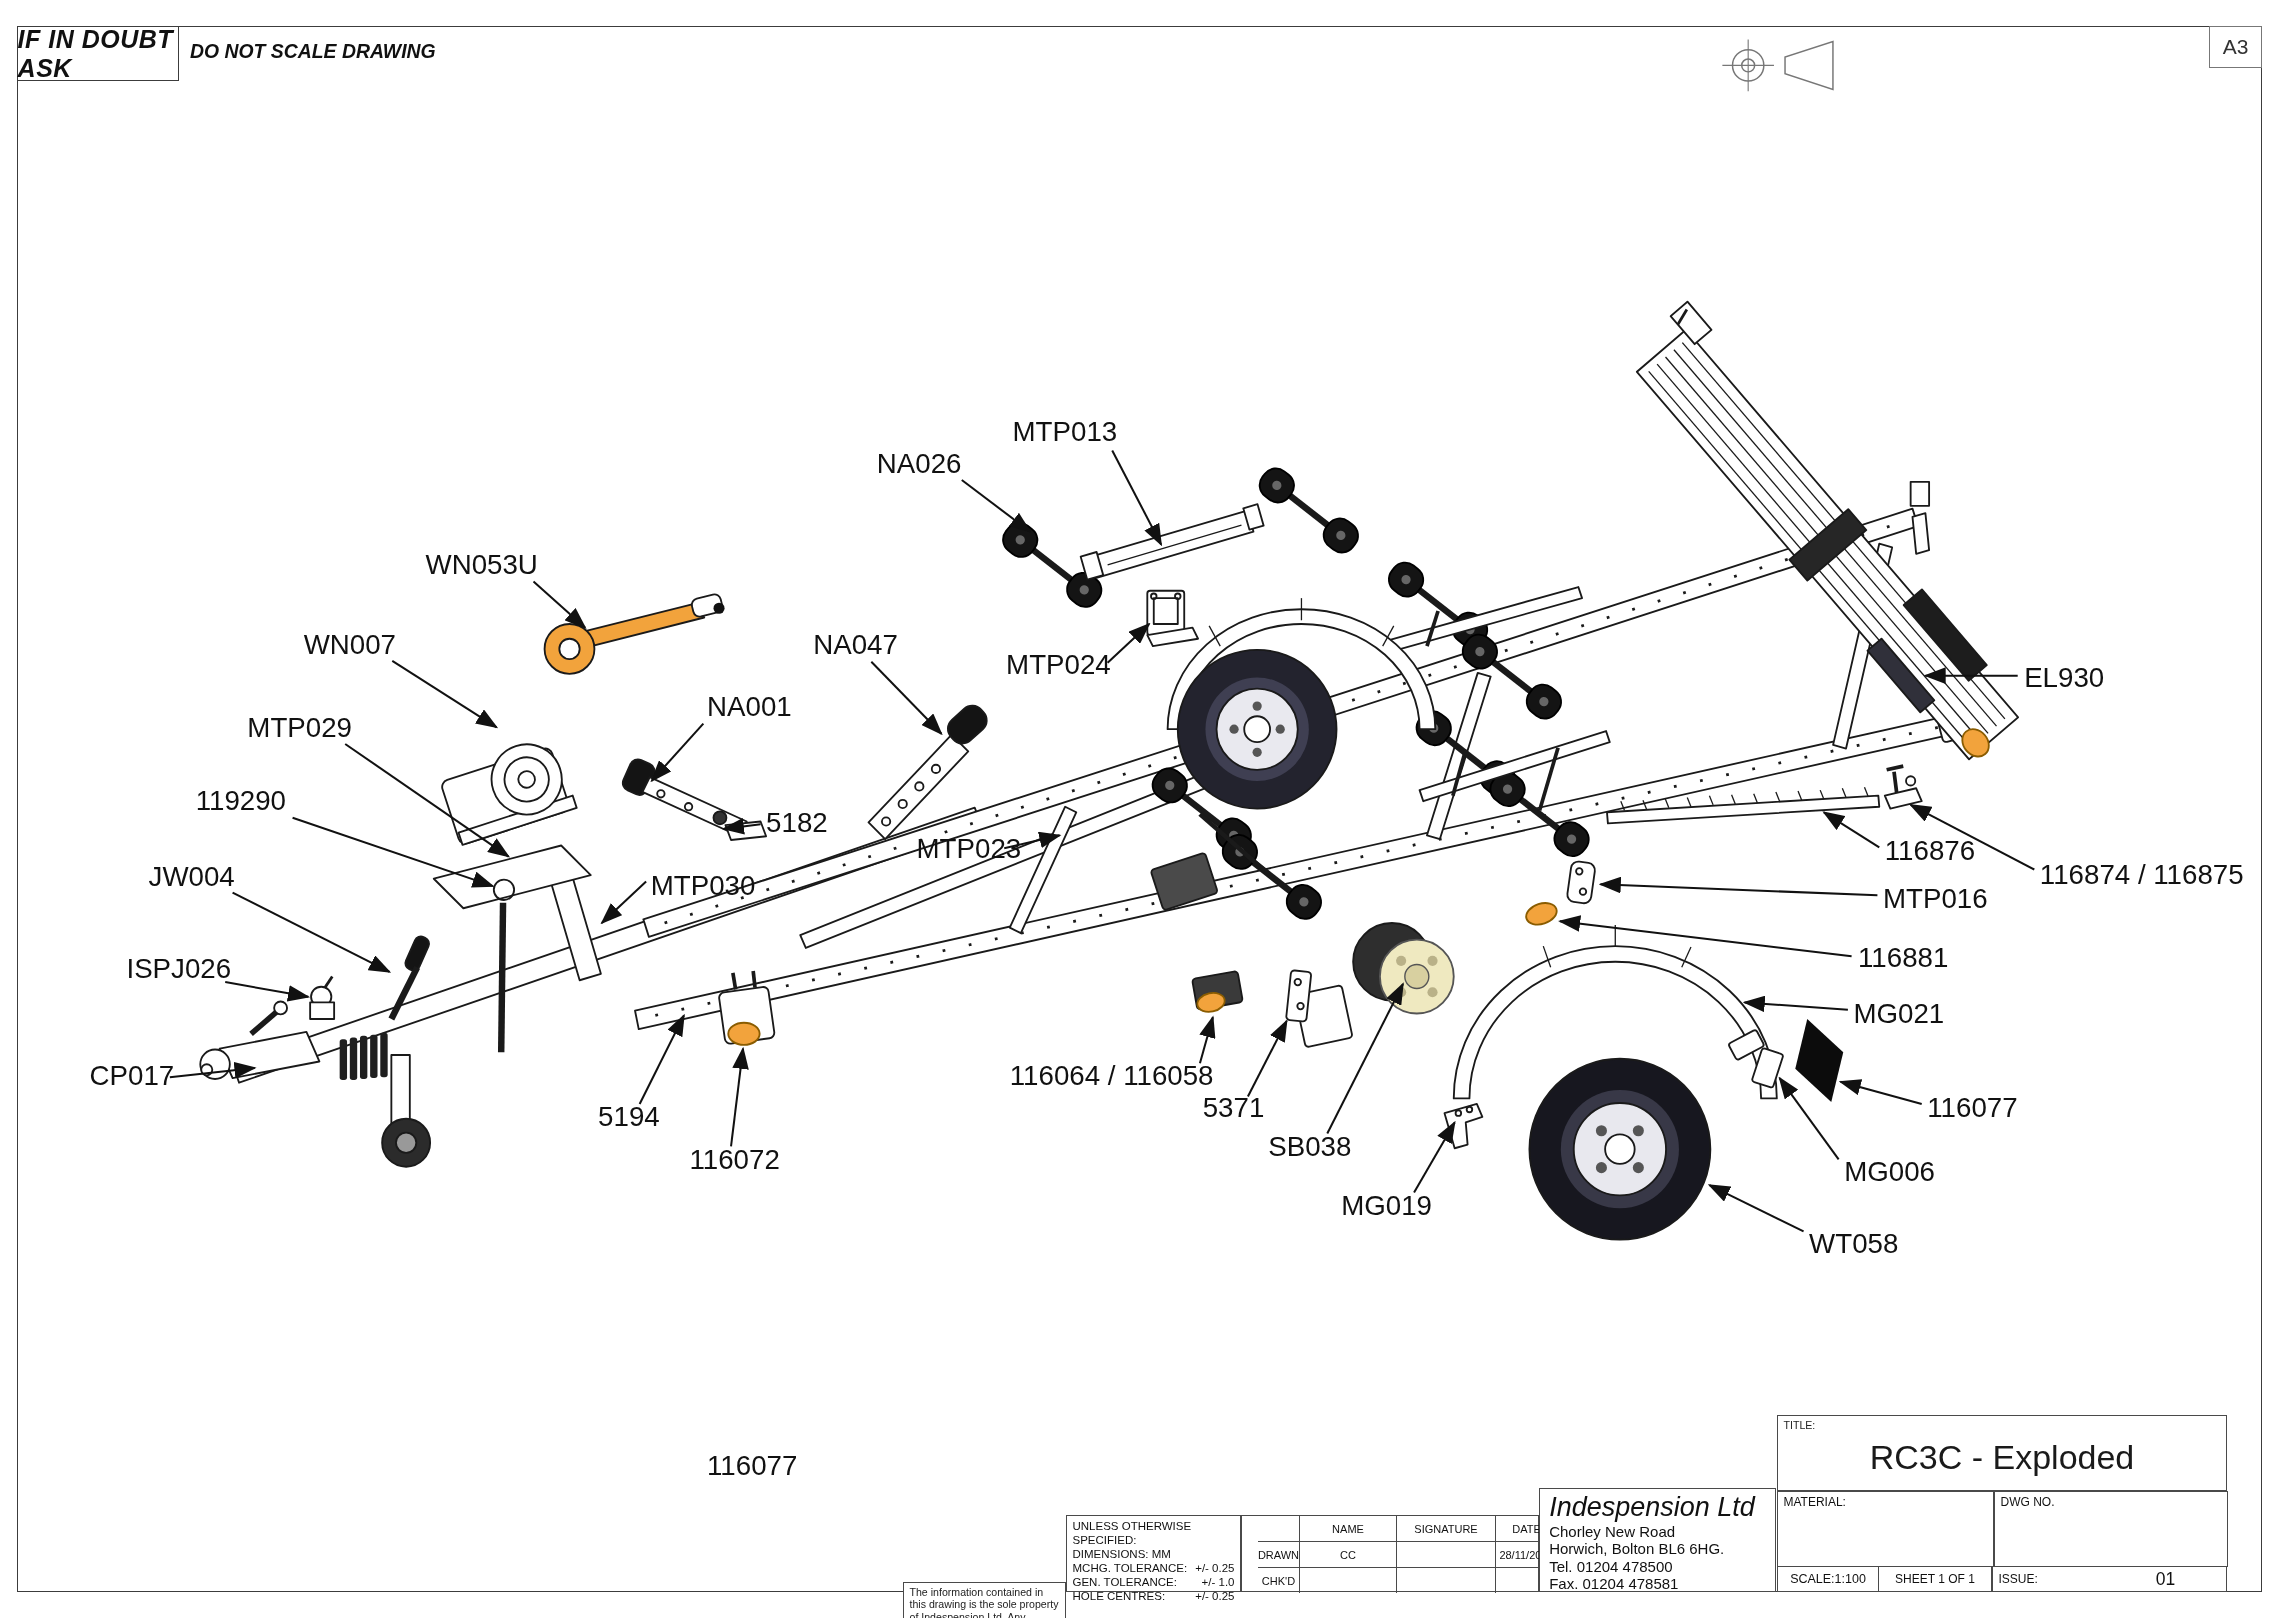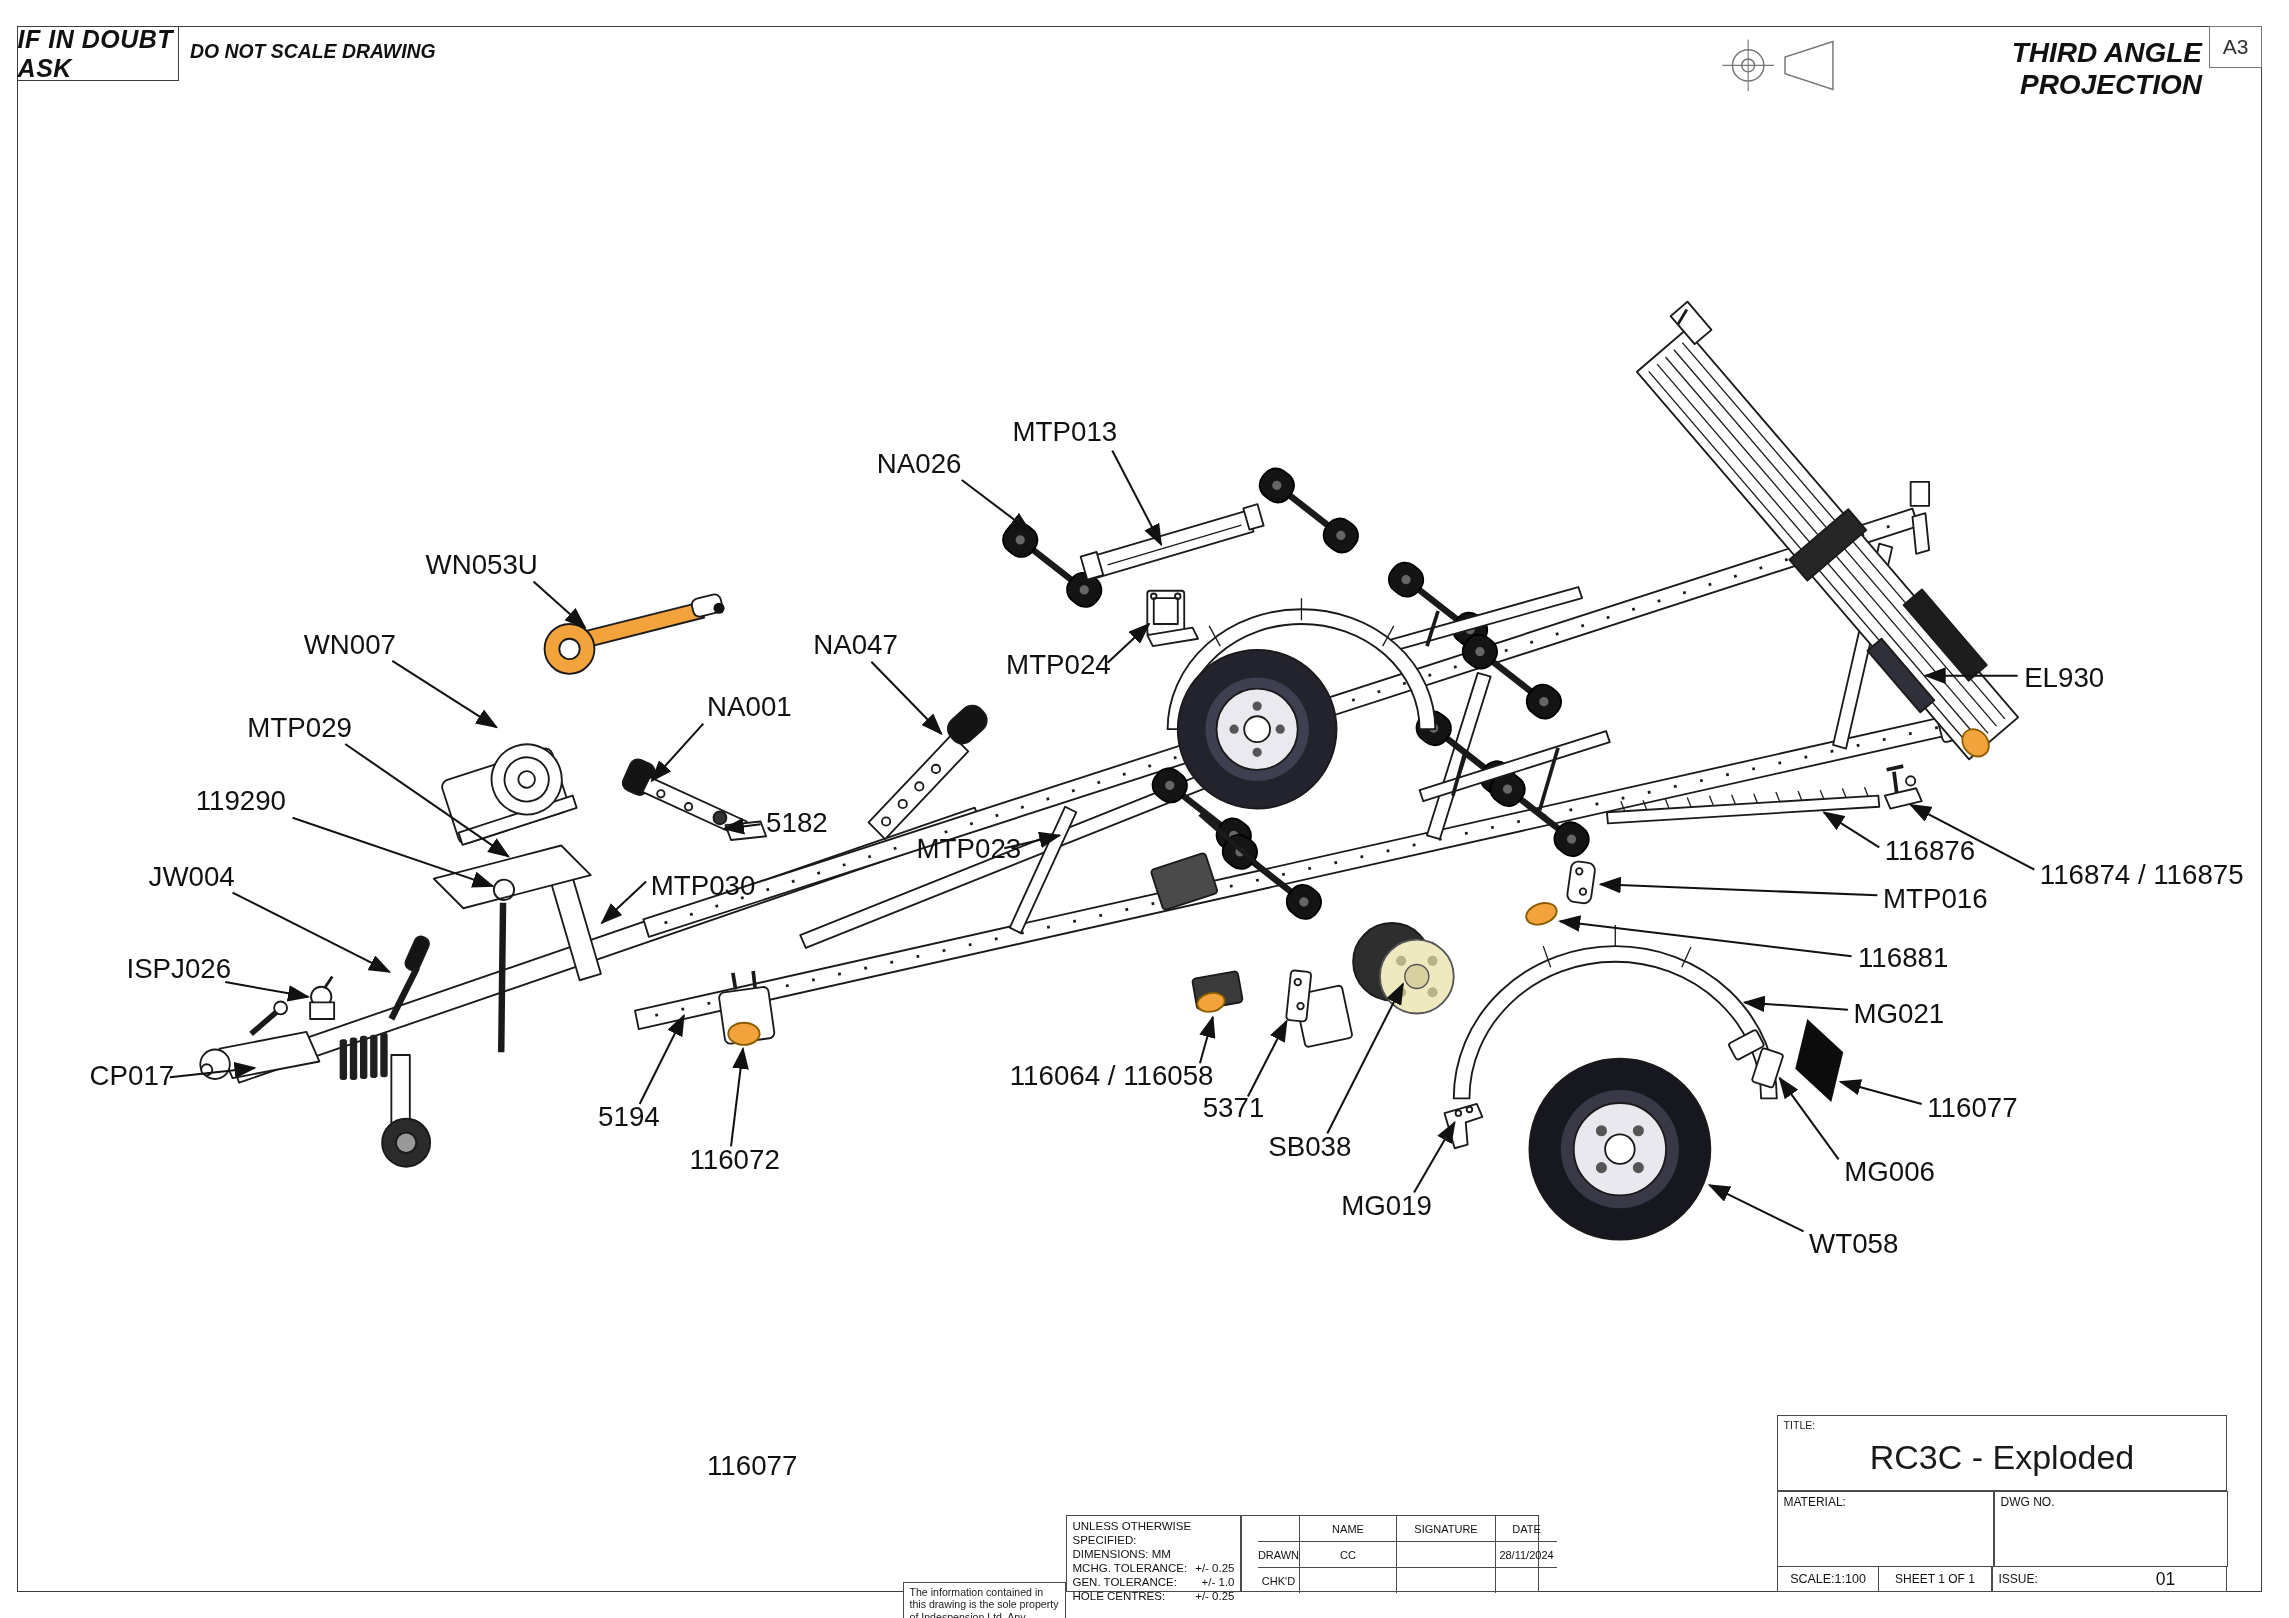--- a/index.html
+++ b/index.html
@@ -61,21 +61,20 @@
   </div>
   <div class="abs dnsd">DO NOT SCALE DRAWING</div>
 
   <svg class="abs" style="left:1715px;top:32px;" width="129" height="65" viewBox="0 0 140 70">
     <circle cx="36" cy="36" r="17" fill="none" stroke="#777" stroke-width="1.6"></circle>
     <circle cx="36" cy="36" r="7" fill="none" stroke="#777" stroke-width="1.6"></circle>
     <line x1="8" y1="36" x2="64" y2="36" stroke="#777" stroke-width="1.2"></line>
     <line x1="36" y1="8" x2="36" y2="64" stroke="#777" stroke-width="1.2"></line>
     <polygon points="76,27 76,45 128,62 128,10" fill="none" stroke="#777" stroke-width="1.6"></polygon>
   </svg>
-  <div class="abs proj-label">THIRD ANGLE PROJECTION</div>
   <div class="abs a3-box">
     <span>A3</span>
   </div>
 
   <svg class="abs" style="left:0;top:0;" width="2290" height="1619" viewBox="0 0 2481 1754">
     <defs>
       <marker id="arr" markerUnits="userSpaceOnUse" markerWidth="24" markerHeight="18" refX="22" refY="9" orient="auto">
         <path d="M0,0 L24,9 L0,18 Z" fill="#111"></path>
       </marker>
       <g id="rollpair">
@@ -438,20 +437,27 @@
     <div>DRAWN</div>
     <div>CC</div>
     <div></div>
     <div>28/11/2024</div>
     <div>CHK'D</div>
     <div></div>
     <div></div>
     <div></div>
   </div>
 
+  <div class="abs tb company">
+    <div class="nm">Indespension Ltd</div>
+    <div class="ln">Chorley New Road</div>
+    <div class="ln">Horwich, Bolton BL6 6HG.</div>
+    <div class="ln">Tel. 01204 478500</div>
+    <div class="ln">Fax. 01204 478581</div>
+  </div>
 
   <div class="abs tb title-box">
     <div class="small-lab">TITLE:</div>
     <div class="big-title">RC3C - Exploded</div>
   </div>
   <div class="abs tb material-box">
     <span>MATERIAL:</span>
   </div>
   <div class="abs tb dwg-box">
     <span>DWG NO.</span>

